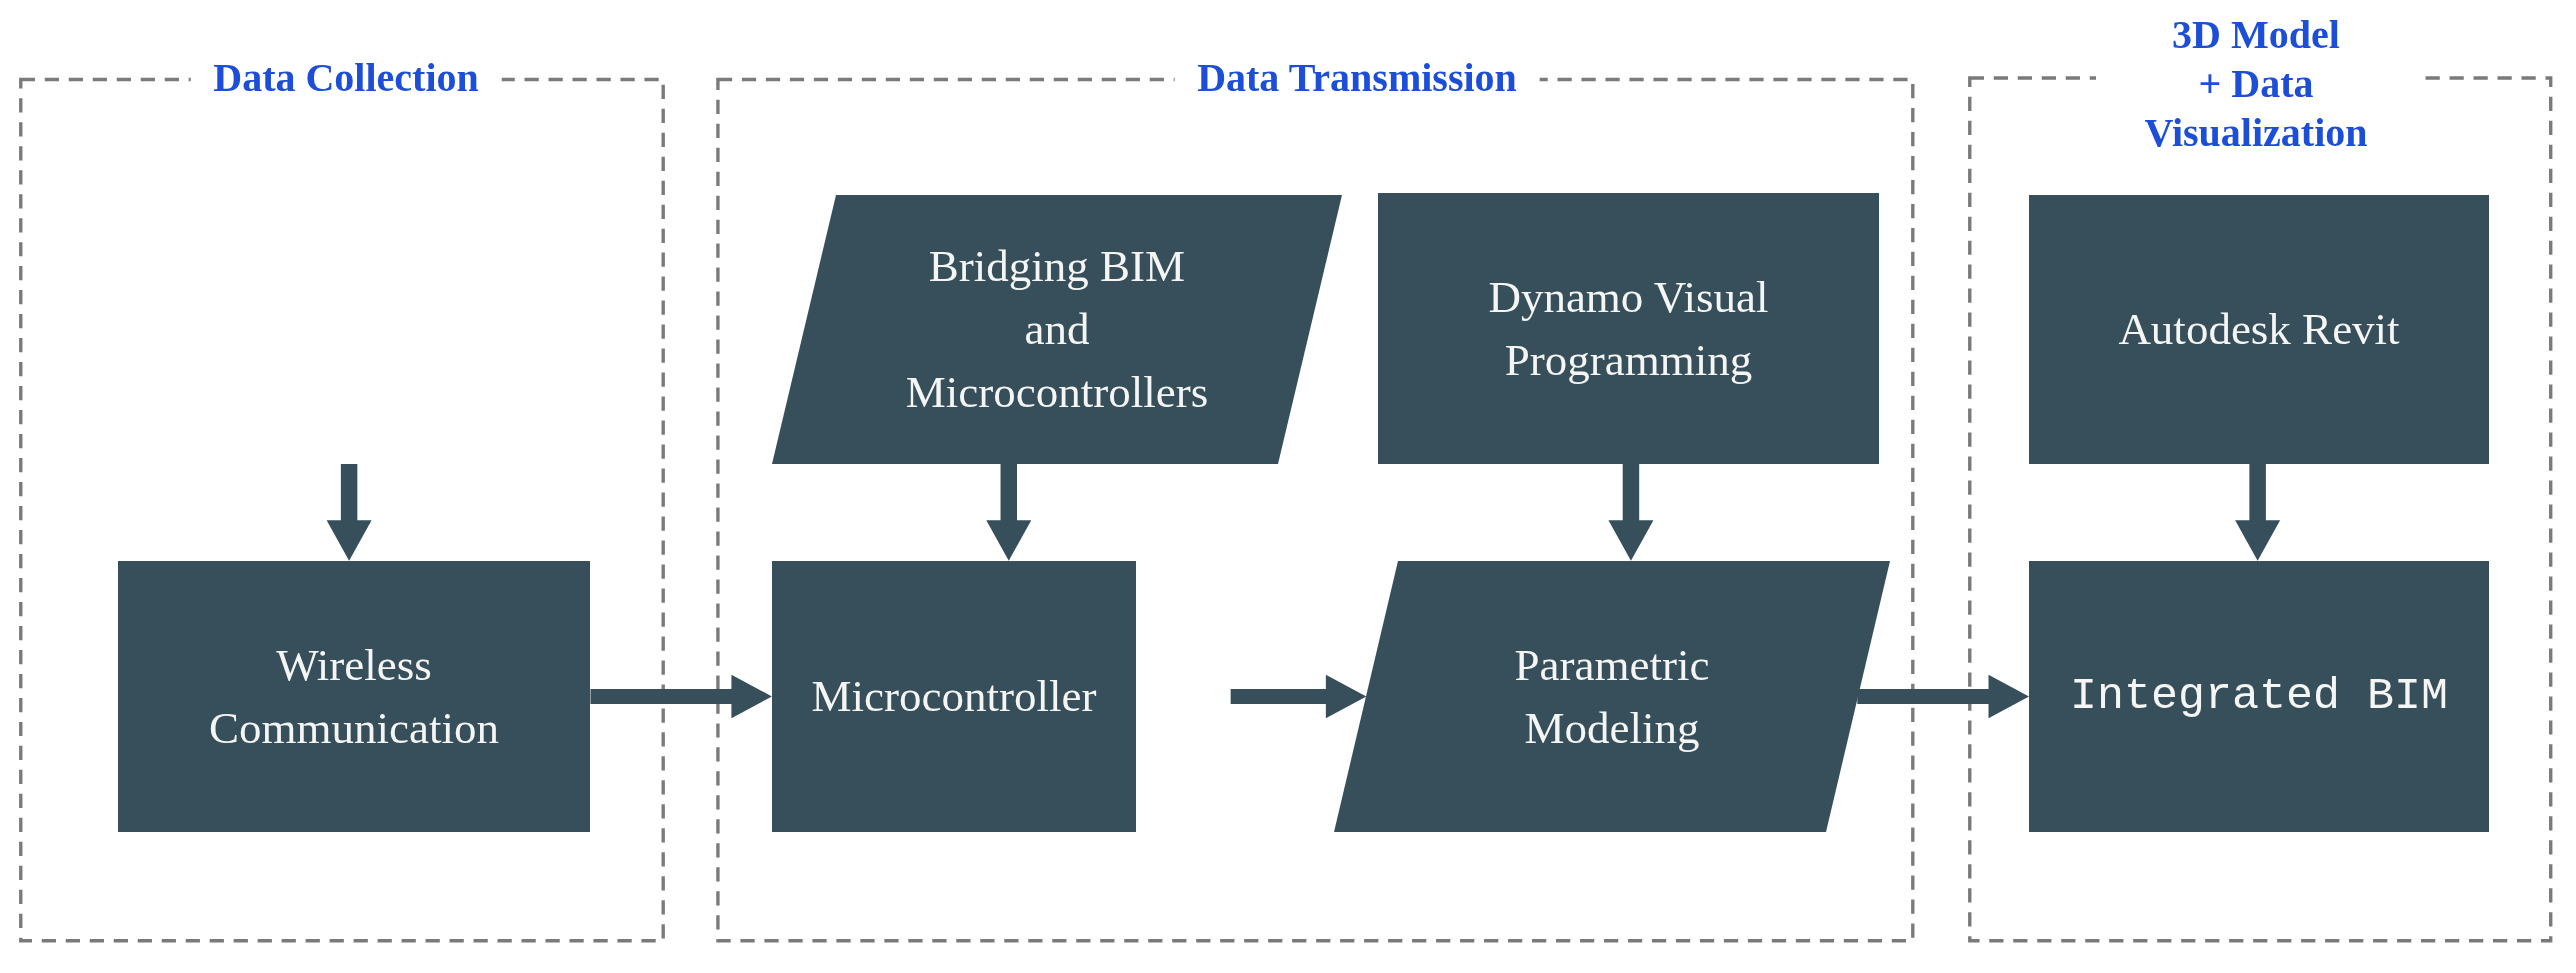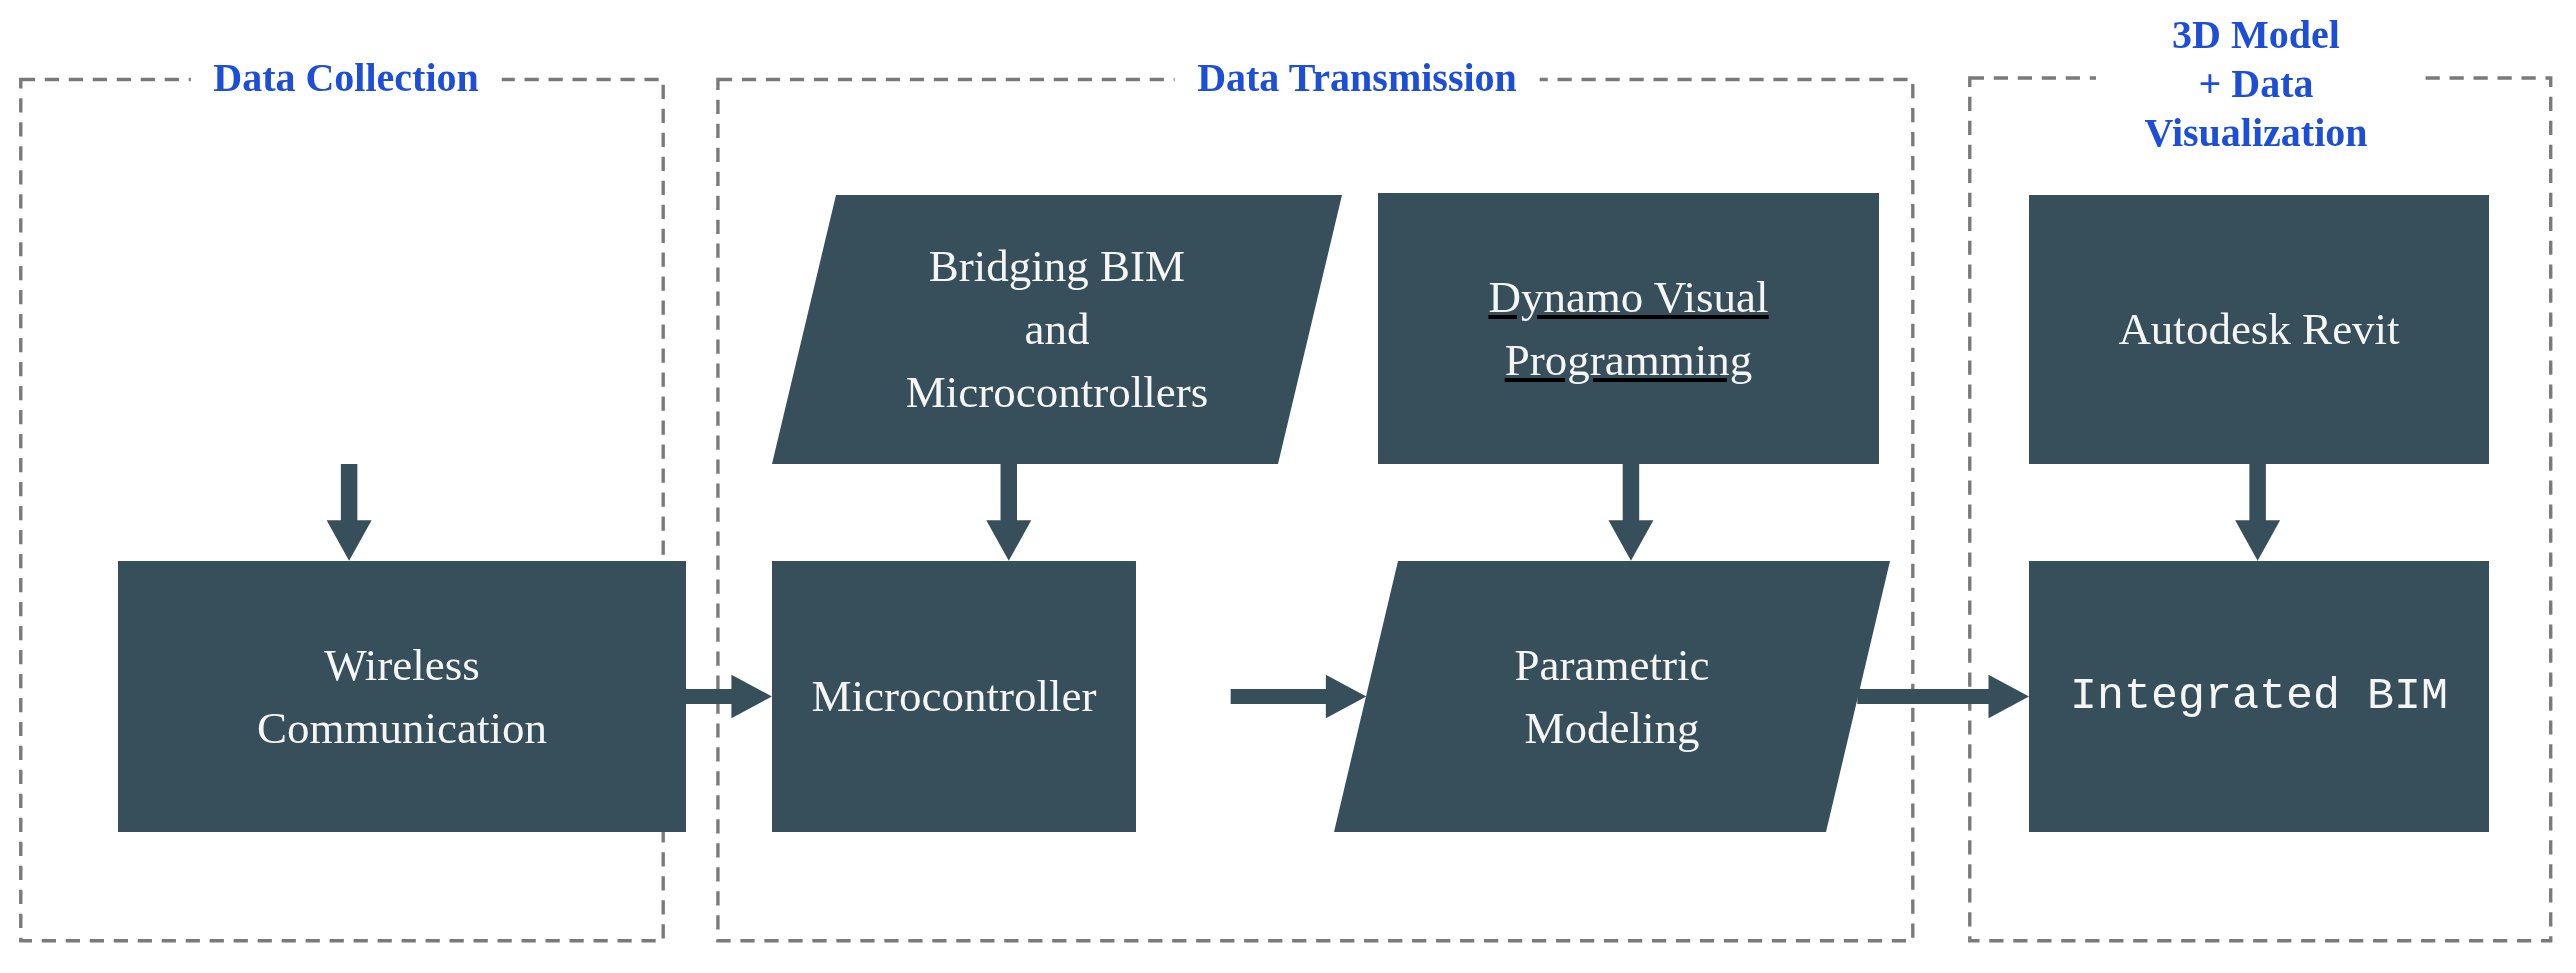--- a/index.html
+++ b/index.html
@@ -60,31 +60,31 @@
     <polygon points="454,619 476,619 476,694 495,694 465,748 435,694 454,694" fill="#374F5B"></polygon>
     <polygon points="1334,619 1356,619 1356,694 1375,694 1345,748 1315,694 1334,694" fill="#374F5B"></polygon>
     <polygon points="2164,619 2186,619 2186,694 2205,694 2175,748 2145,694 2164,694" fill="#374F5B"></polygon>
     <polygon points="3000,619 3022,619 3022,694 3041,694 3011,748 2981,694 3000,694" fill="#374F5B"></polygon>
 
     <polygon points="787,919 975,919 975,900 1029,929 975,958 975,939 787,939" fill="#374F5B"></polygon>
     <polygon points="1641,919 1768,919 1768,900 1822,929 1768,958 1768,939 1641,939" fill="#374F5B"></polygon>
     <polygon points="2477,919 2652,919 2652,900 2706,929 2652,958 2652,939 2477,939" fill="#374F5B"></polygon>
   </svg>
 
-  <div class="node" style="left:118px; top:561px; width:568px; height:271px;align-items:center;">
+  <div class="node" style="left:118px; top:561px; width:472px; height:271px;align-items:center;">
     <span class="label">Wireless
 Communication</span>
   </div>
 
   <div class="node parallelogram" style="left:772px; top:195px; width:570px; height:269px;">
     <span class="label">Bridging BIM
 and
 Microcontrollers</span>
   </div>
-  <div class="node" style="left:1378px; top:193px; width:501px; height:271px;text-decoration:underline;">
+  <div class="node" style="left:1378px; top:193px; width:501px; height:271px;">
     <span class="label">Dynamo Visual
 Programming</span>
   </div>
   <div class="node" style="left:772px; top:561px; width:364px; height:271px;">
     <span class="label">Microcontroller</span>
   </div>
   <div class="node parallelogram" style="left:1334px; top:561px; width:556px; height:271px;">
     <span class="label">Parametric
 Modeling</span>
   </div>

